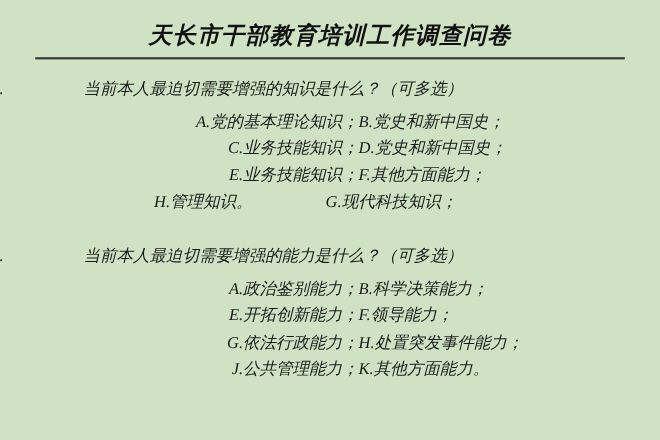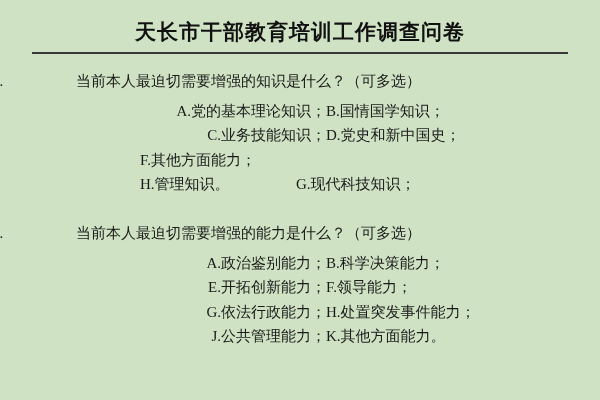--- a/index.html
+++ b/index.html
@@ -13,20 +13,21 @@
     font-family: "Liberation Serif", "DejaVu Serif", serif;
     color: #1a1a1a;
     overflow: hidden;
   }
   .page {
     position: relative;
     width: 600px;
     height: 400px;
     box-sizing: border-box;
     padding: 10px 28px 0 28px;
+    font-style: italic;
   }
   .doc-title {
     text-align: center;
     font-size: 21px;
     font-weight: bold;
     letter-spacing: 1px;
     margin: 8px 0 6px 0;
     color: #111;
   }
   .title-rule {
@@ -77,27 +78,28 @@
   <div class="doc-title">天长市干部教育培训工作调查问卷</div>
   <div class="title-rule"></div>
 
   <div class="question-block">
     <div class="question-line">
       <span class="q-num">1.</span><span>当前本人最迫切需要增强的知识是什么？（可多选）</span>
     </div>
     <div class="options">
       <div class="option-row">
         <span class="option-cell">A.党的基本理论知识；</span>
-        <span class="option-cell second">B.国情国学知识；</span>
+        <span class="option-cell second">B.党史和新中国史；</span>
       </div>
       <div class="option-row">
         <span class="option-cell">C.业务技能知识；</span>
         <span class="option-cell second">D.党史和新中国史；</span>
       </div>
       <div class="option-row">
+        <span class="option-cell">E.业务技能知识；</span>
         <span class="option-cell second">F.其他方面能力；</span>
       </div>
       <div class="option-row">
         <span class="option-cell second">H.管理知识。</span>
         <span class="option-cell">G.现代科技知识；</span>
       </div>
     </div>
   </div>
 
   <div class="spacer-q2"></div>

